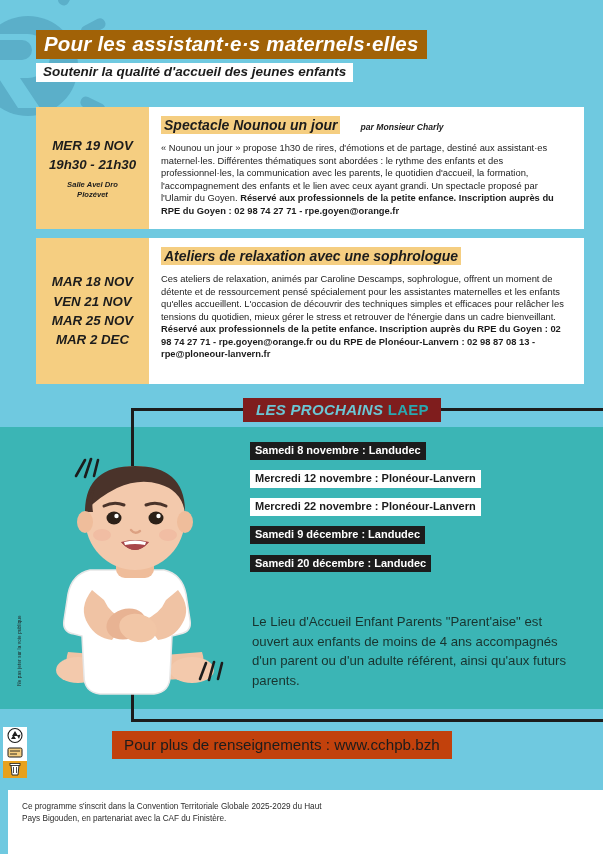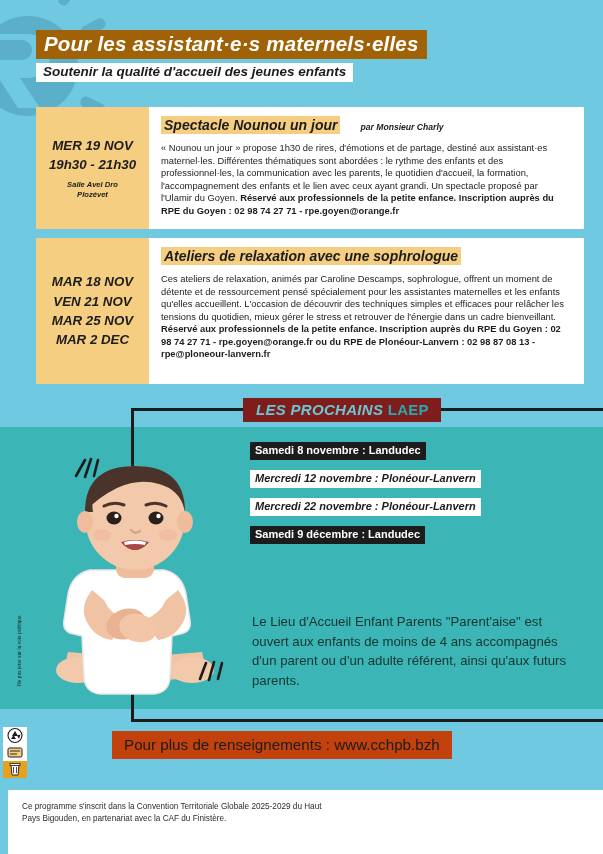--- a/index.html
+++ b/index.html
@@ -79,21 +79,21 @@
   .baby { position:absolute; left:26px; top:438px; width:218px; height:270px; z-index:4; }
   .clap { position:absolute; z-index:5; }
   
   .laep-list { position:absolute; left:250px; top:440px; width:340px; z-index:7; }
   .laep-item {
     display:inline-block; font-weight:bold; font-size:11px;
     padding:2px 5px 3px 5px; margin-bottom:8.5px; line-height:1.15;
     white-space:nowrap;
   }
   .laep-item.dark { background:#1c1c1c; color:#ffffff; }
-  .laep-item.light { background:#ffffff; color:#1c1c1c;font-style:italic; }
+  .laep-item.light { background:#ffffff; color:#1c1c1c; }
   .laep-desc {
     position:absolute; left:252px; top:612px; width:330px; z-index:7;
     color:#18342f; font-size:13.2px; line-height:1.48;
   }
   
   .info-bar {
     position:absolute; left:112px; top:731px; z-index:8;
     background:#c2410c; color:#1c1c1c;
     font-size:15.2px; padding:5px 12px 6px 12px; white-space:nowrap;
   }
@@ -251,20 +251,21 @@
         <line x1="22" y1="21" x2="26" y2="5"></line>
       </g>
     </svg>
   </div>
 
   <div class="laep-list">
     <div><span class="laep-item dark">Samedi 8 novembre : Landudec</span></div>
     <div><span class="laep-item light">Mercredi 12 novembre : Plonéour-Lanvern</span></div>
     <div><span class="laep-item light">Mercredi 22 novembre : Plonéour-Lanvern</span></div>
     <div><span class="laep-item dark">Samedi 9 décembre : Landudec</span></div>
+    <div><span class="laep-item dark">Samedi 20 décembre : Landudec</span></div>
   </div>
 
   <div class="laep-desc">Le Lieu d'Accueil Enfant Parents "Parent'aise" est ouvert aux enfants de moins de 4 ans accompagnés d'un parent ou d'un adulte référent, ainsi qu'aux futurs parents.</div>
 
   <div class="info-bar">Pour plus de renseignements : www.cchpb.bzh</div>
 
   <div class="vcredit">Ne pas jeter sur la voie publique</div>
 
   <div class="recycle">
     <div class="ic">

